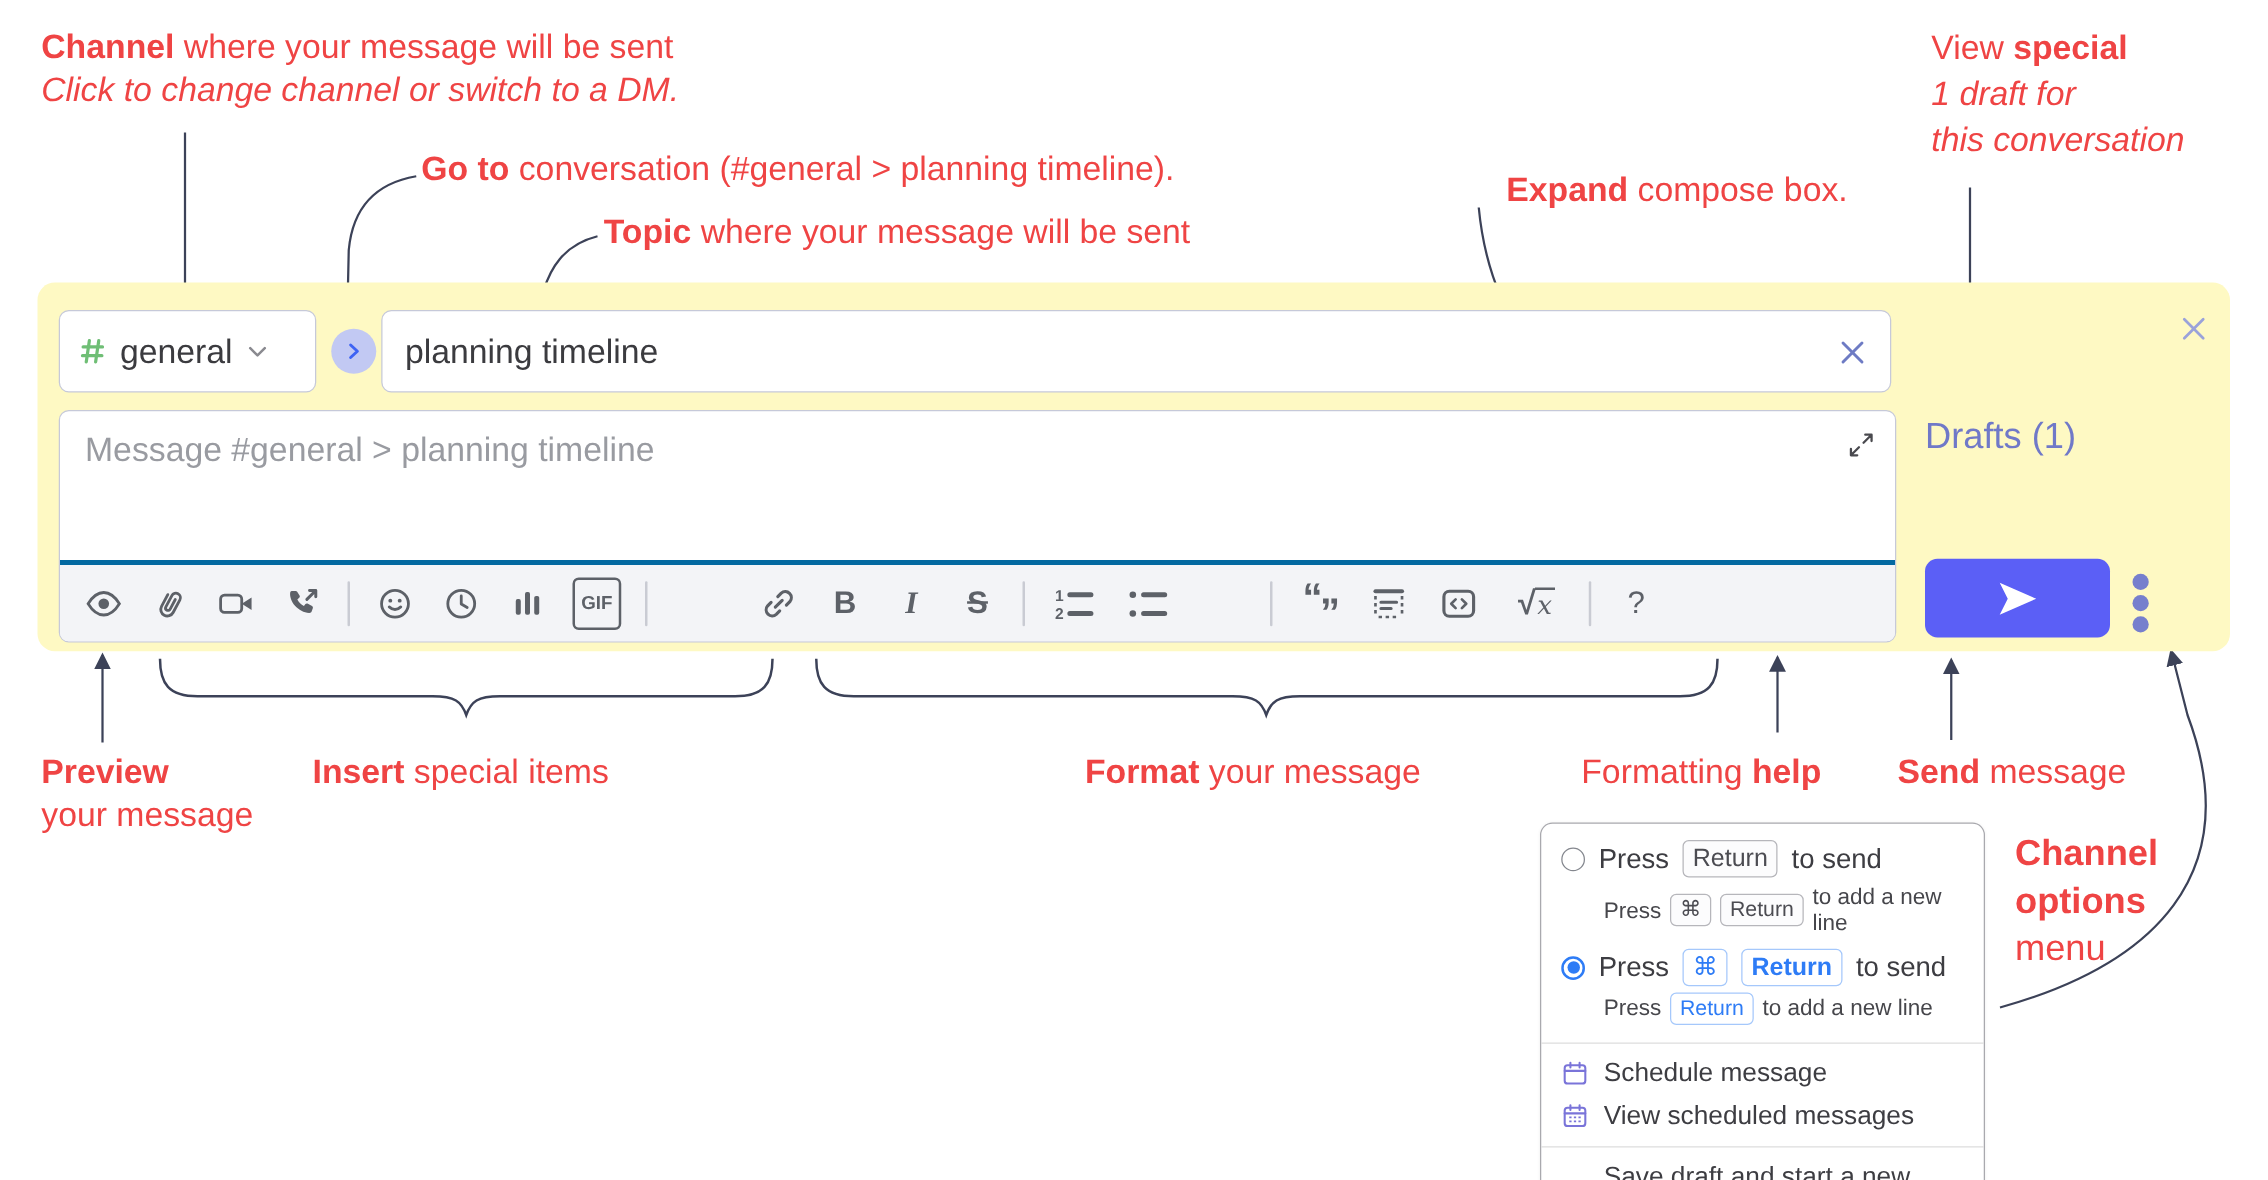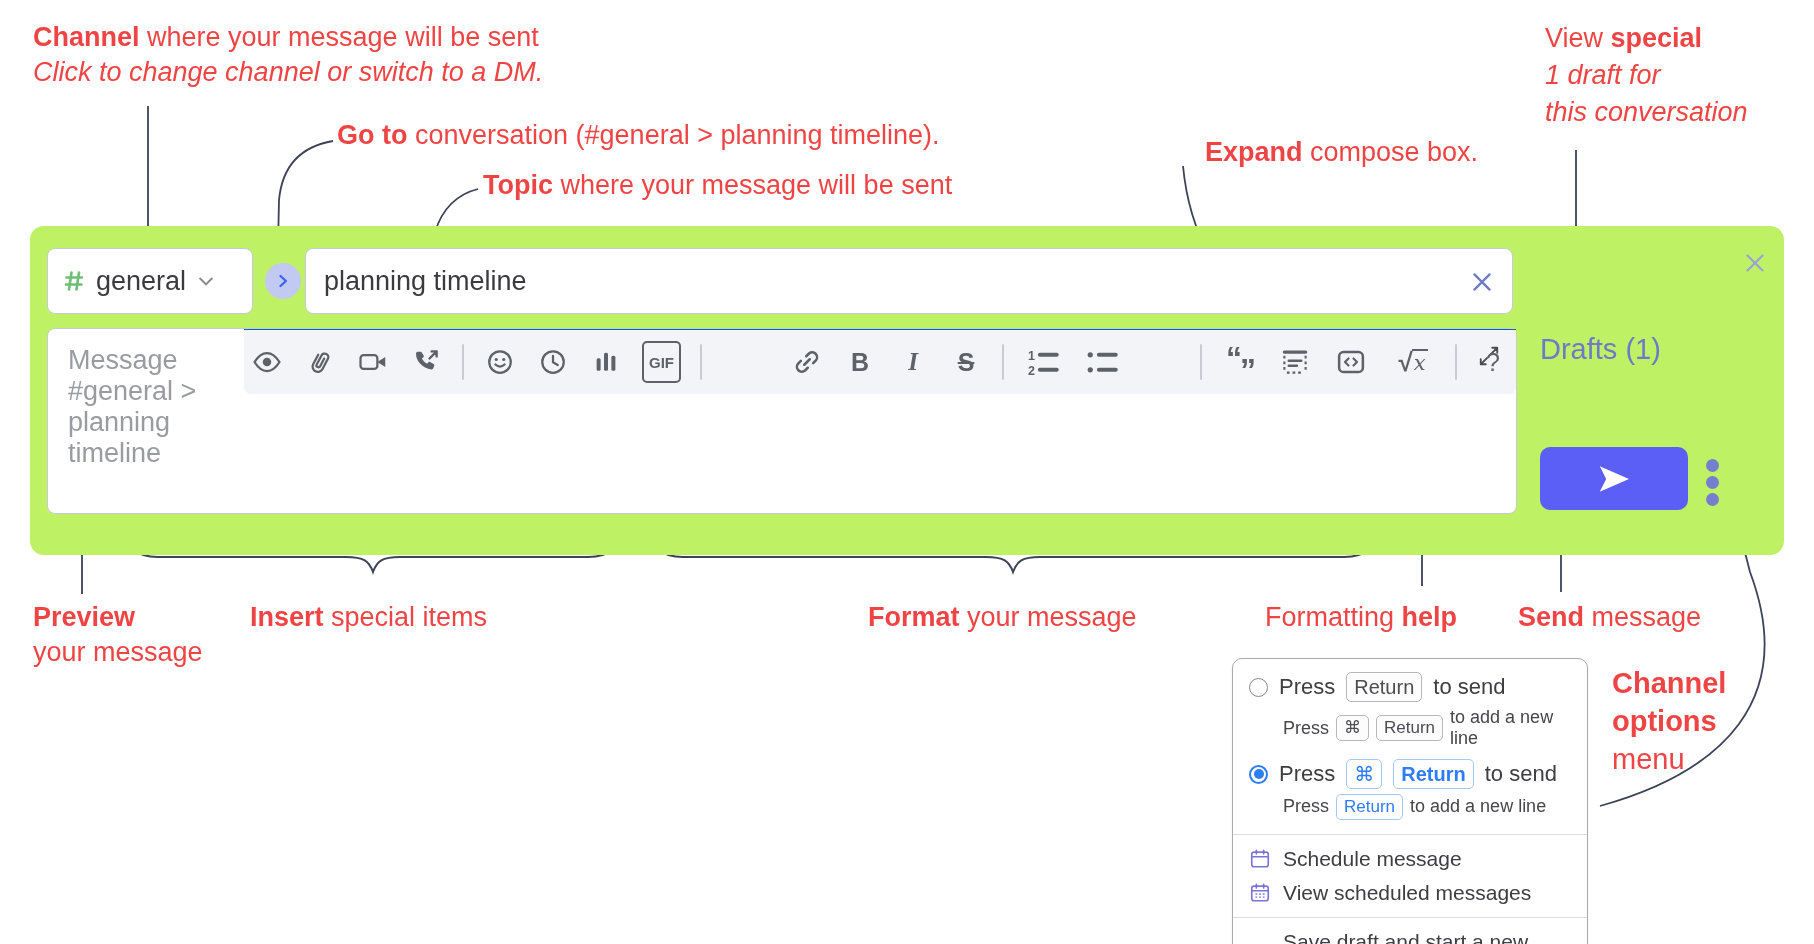--- a/index.html
+++ b/index.html
@@ -7,38 +7,38 @@
     font-family:"Liberation Sans",sans-serif;color:#343a54;overflow:hidden}
   svg.overlay{position:absolute;left:0;top:0;pointer-events:none}
 
   
   .ann{position:absolute;font-size:27px;line-height:35px;white-space:nowrap;color:#ef4444}
   .ann b{font-weight:700}
   .it{font-style:italic}
   .big{font-size:29px;line-height:38px}
 
   
-  .compose{position:absolute;left:30px;top:226px;width:1754px;height:329px;
-    background:#bef264;border-radius:14px}
+  .compose{position:absolute;left:30px;top:226px;width:1754px;height:295px;
+    background:#fef9c3;border-radius:14px}
   .whitebox{background:#fff;border:1px solid #c6c9d9;border-radius:8px;box-sizing:border-box}
   .channel-picker{position:absolute;left:17px;top:22px;width:206px;height:66px;
     display:flex;align-items:center;gap:10px;padding:0 14px;cursor:pointer}
   .channel-name{font-size:27px;color:#3b3b3f}
   .go-btn{position:absolute;left:235px;top:37px;width:36px;height:36px;border:none;
     border-radius:50%;background:#c2c9f3;display:flex;align-items:center;justify-content:center;cursor:pointer}
   .topic-input{position:absolute;left:275px;top:22px;width:1208px;height:66px;
     display:flex;align-items:center;padding:12px 18px;font-size:27px;color:#3b3b3f}
   .clear-x{position:absolute;right:16px;top:19px}
   .close-x{position:absolute;left:1712px;top:24px;cursor:pointer}
   .message-area{position:absolute;left:17px;top:102px;width:1470px;height:186px;
-    display:flex;flex-direction:row;justify-content:space-between}
+    display:flex;flex-direction:column;justify-content:space-between}
   .placeholder{padding:16px 20px;font-size:27px;color:#999ba1}
   .expand-icon{position:absolute;right:16px;top:16px;cursor:pointer}
-  .toolbar{height:65px;background:#f3f4f7;border-top:1px solid #0369a1;
-    border-radius:0 0 7px 7px;display:flex;align-items:center;gap:19px;padding:0 6px;box-sizing:border-box}
+  .toolbar{height:65px;background:#f3f4f7;border-top:4px solid #0369a1;
+    border-radius:0 0 7px 7px;display:flex;align-items:center;gap:19px;padding:0 18px;box-sizing:border-box}
   .tbi{width:34px;height:34px;display:flex;align-items:center;justify-content:center;
     color:#5d6168;flex:0 0 auto;cursor:pointer;position:relative}
   .tb-div{width:2px;height:36px;background:#c9cbd3;border-radius:1px;flex:0 0 auto}
   .tb-sp1{width:50px;flex:0 0 auto}
   .tb-sp2{width:40px;flex:0 0 auto}
   .tx{font-size:25px;font-weight:700}
   .txi{font-size:25px;font-style:italic;font-family:"Liberation Serif",serif;font-weight:700}
   .txs{font-size:25px;font-weight:700;text-decoration:line-through}
   .gif{width:auto;font-size:15px;font-weight:700;border:2px solid #5d6168;border-radius:5px;padding:2px 5px}
   .quote{width:38px;font-weight:700;letter-spacing:-2px}

